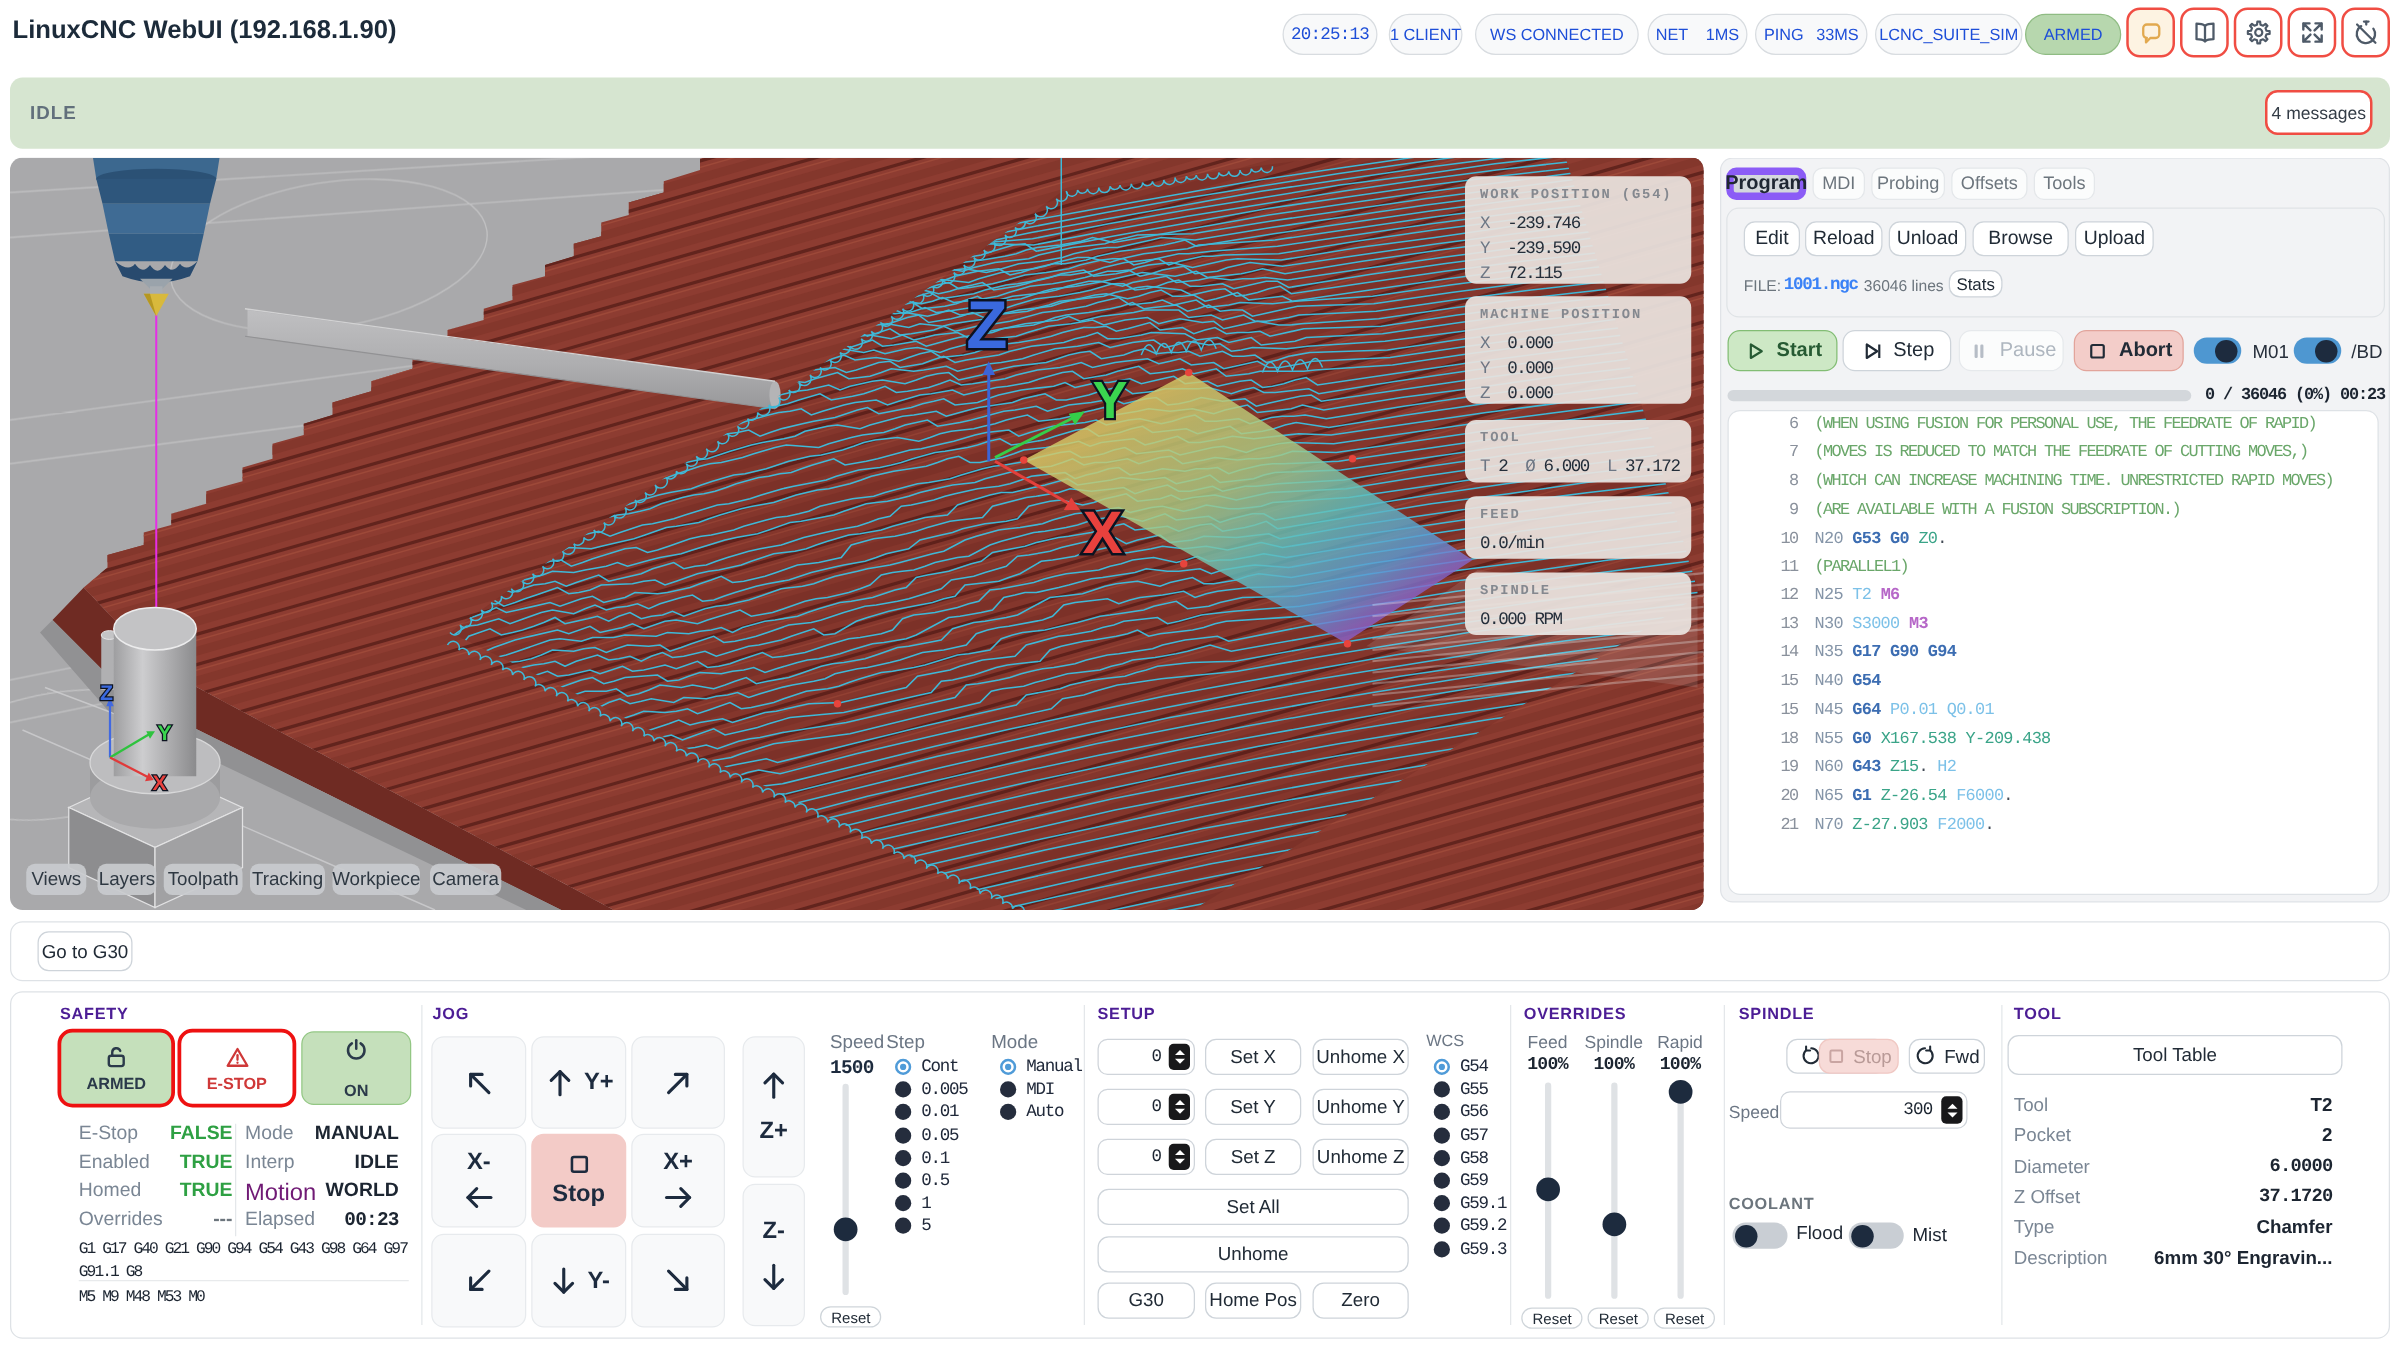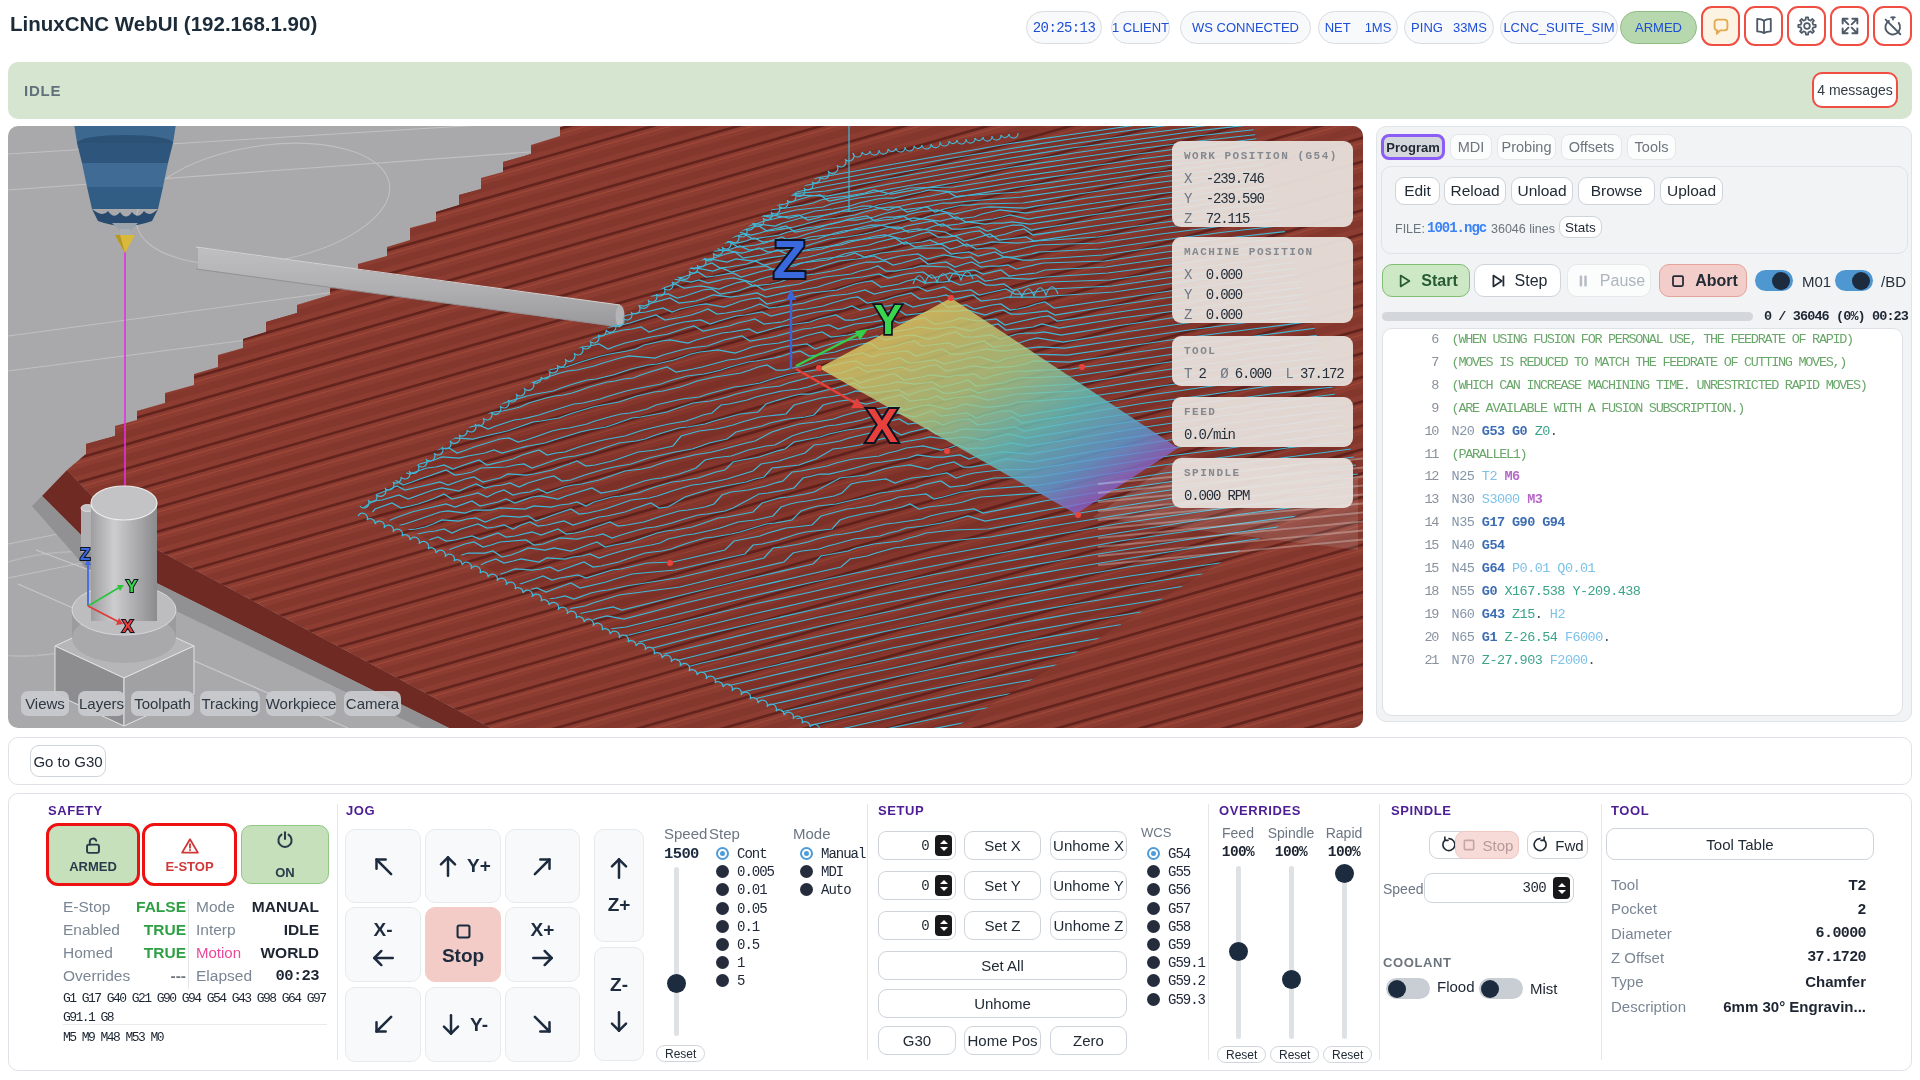--- a/index.html
+++ b/index.html
@@ -463,21 +463,21 @@
       <h4>TOOL</h4>
       <div class="r"><span class="ax">T</span> 2  <span class="ax">Ø</span> 6.000  <span class="ax">L</span> 37.172</div>
     </div><div class="ovl" style="top:271px;height:50px">
       <h4>FEED</h4>
       <div class="r">0.0/min</div>
     </div><div class="ovl" style="top:332px;height:50px">
       <h4>SPINDLE</h4>
       <div class="r">0.000 RPM</div>
     </div><div class="vbtn" style="left:13px;width:48px">Views</div><div class="vbtn" style="left:70px;width:47px">Layers</div><div class="vbtn" style="left:123px;width:63px">Toolpath</div><div class="vbtn" style="left:192px;width:60px">Tracking</div><div class="vbtn" style="left:258px;width:70px">Workpiece</div><div class="vbtn" style="left:336px;width:57px">Camera</div></div>
 <div class="abs" style="left:1376px;top:126px;width:536px;height:596px;background:#f2f3f5;border:1px solid #e0e3e7;border-radius:10px"></div>
-<div class="abs" style="left:1381px;top:134px;width:64px;height:26px;border-radius:8px;background:#d4d8dd;border:3px solid #8b5cf6;color:#1f2733;font-weight:bold;display:flex;align-items:center;justify-content:center;font-size:13px">Program</div>
+<div class="abs" style="left:1381px;top:134px;width:64px;height:26px;border-radius:8px;background:#d4d8dd;border:6px solid #8b5cf6;color:#1f2733;font-weight:bold;display:flex;align-items:center;justify-content:center;font-size:16px">Program</div>
 <div class="abs" style="left:1450px;top:134px;width:42px;height:26px;border-radius:8px;background:#fbfcfc;border:1px solid #e4e7ea;color:#6c757d;display:flex;align-items:center;justify-content:center;font-size:14.5px">MDI</div>
 <div class="abs" style="left:1497px;top:134px;width:59px;height:26px;border-radius:8px;background:#fbfcfc;border:1px solid #e4e7ea;color:#6c757d;display:flex;align-items:center;justify-content:center;font-size:14.5px">Probing</div>
 <div class="abs" style="left:1561px;top:134px;width:61px;height:26px;border-radius:8px;background:#fbfcfc;border:1px solid #e4e7ea;color:#6c757d;display:flex;align-items:center;justify-content:center;font-size:14.5px">Offsets</div>
 <div class="abs" style="left:1627px;top:134px;width:49px;height:26px;border-radius:8px;background:#fbfcfc;border:1px solid #e4e7ea;color:#6c757d;display:flex;align-items:center;justify-content:center;font-size:14.5px">Tools</div>
 <div class="abs" style="left:1381px;top:166px;width:527px;height:88px;border:1px solid #dfe3e6;border-radius:10px"></div>
 <div class="btn abs" style="left:1395px;top:177px;width:45px;height:28px;font-size:15.5px">Edit</div>
 <div class="btn abs" style="left:1444px;top:177px;width:62px;height:28px;font-size:15.5px">Reload</div>
 <div class="btn abs" style="left:1511px;top:177px;width:62px;height:28px;font-size:15.5px">Unload</div>
 <div class="btn abs" style="left:1578px;top:177px;width:77px;height:28px;font-size:15.5px">Browse</div>
 <div class="btn abs" style="left:1660px;top:177px;width:63px;height:28px;font-size:15.5px">Upload</div>
@@ -565,21 +565,21 @@
       <div class="abs" style="left:60px;top:28px;width:78px;text-align:right;font-size:15.5px;font-weight:bold;color:#2ea043">TRUE</div>
       <div class="abs" style="left:15px;top:51px;font-size:15.5px;color:#7a8694">Homed</div>
       <div class="abs" style="left:60px;top:51px;width:78px;text-align:right;font-size:15.5px;font-weight:bold;color:#2ea043">TRUE</div>
       <div class="abs" style="left:15px;top:74px;font-size:15.5px;color:#7a8694">Overrides</div>
       <div class="abs" style="left:60px;top:74px;width:78px;text-align:right;font-size:15.5px;font-weight:bold;color:#6c757d">---</div>
       <div class="abs" style="left:140px;top:6px;width:1px;height:90px;background:#e4e7ea"></div>
       <div class="abs" style="left:148px;top:5px;font-size:15.5px;color:#7a8694">Mode</div>
       <div class="abs" style="left:168px;top:5px;width:103px;text-align:right;font-size:15.5px;font-weight:bold;color:#1c2531">MANUAL</div>
       <div class="abs" style="left:148px;top:28px;font-size:15.5px;color:#7a8694">Interp</div>
       <div class="abs" style="left:168px;top:28px;width:103px;text-align:right;font-size:15.5px;font-weight:bold;color:#1c2531">IDLE</div>
-      <div class="abs" style="left:148px;top:51px;font-size:15px;color:#ec4899">Motion</div>
+      <div class="abs" style="left:148px;top:51px;font-size:19px;color:#701a75">Motion</div>
       <div class="abs" style="left:168px;top:51px;width:103px;text-align:right;font-size:15.5px;font-weight:bold;color:#1c2531">WORLD</div>
       <div class="abs" style="left:148px;top:74px;font-size:15.5px;color:#7a8694">Elapsed</div>
       <div class="abs mono" style="left:168px;top:74px;width:103px;text-align:right;font-size:15.5px;font-weight:bold;color:#1c2531">00:23</div>
       <div class="abs mono" style="left:15px;top:96px;font-size:13px;letter-spacing:-1.55px;color:#1c2531;line-height:19px">G1 G17 G40 G21 G90 G94 G54 G43 G98 G64 G97<br>G91.1 G8</div>
       <div class="abs" style="left:15px;top:131px;width:264px;height:1px;background:#e8eaec"></div>
       <div class="abs mono" style="left:15px;top:137px;font-size:13px;letter-spacing:-1.55px;color:#1c2531">M5 M9 M48 M53 M0</div>
     </div>
     <div class="seclabel" style="left:337px;top:9px">JOG</div>
     <div class="jbtn" style="left:336px;top:35px;width:76px;height:74px">
       <svg width="26" height="26" viewBox="0 0 24 24" fill="none" stroke="#1d2b3e" stroke-width="2.3" stroke-linecap="round" stroke-linejoin="round">

